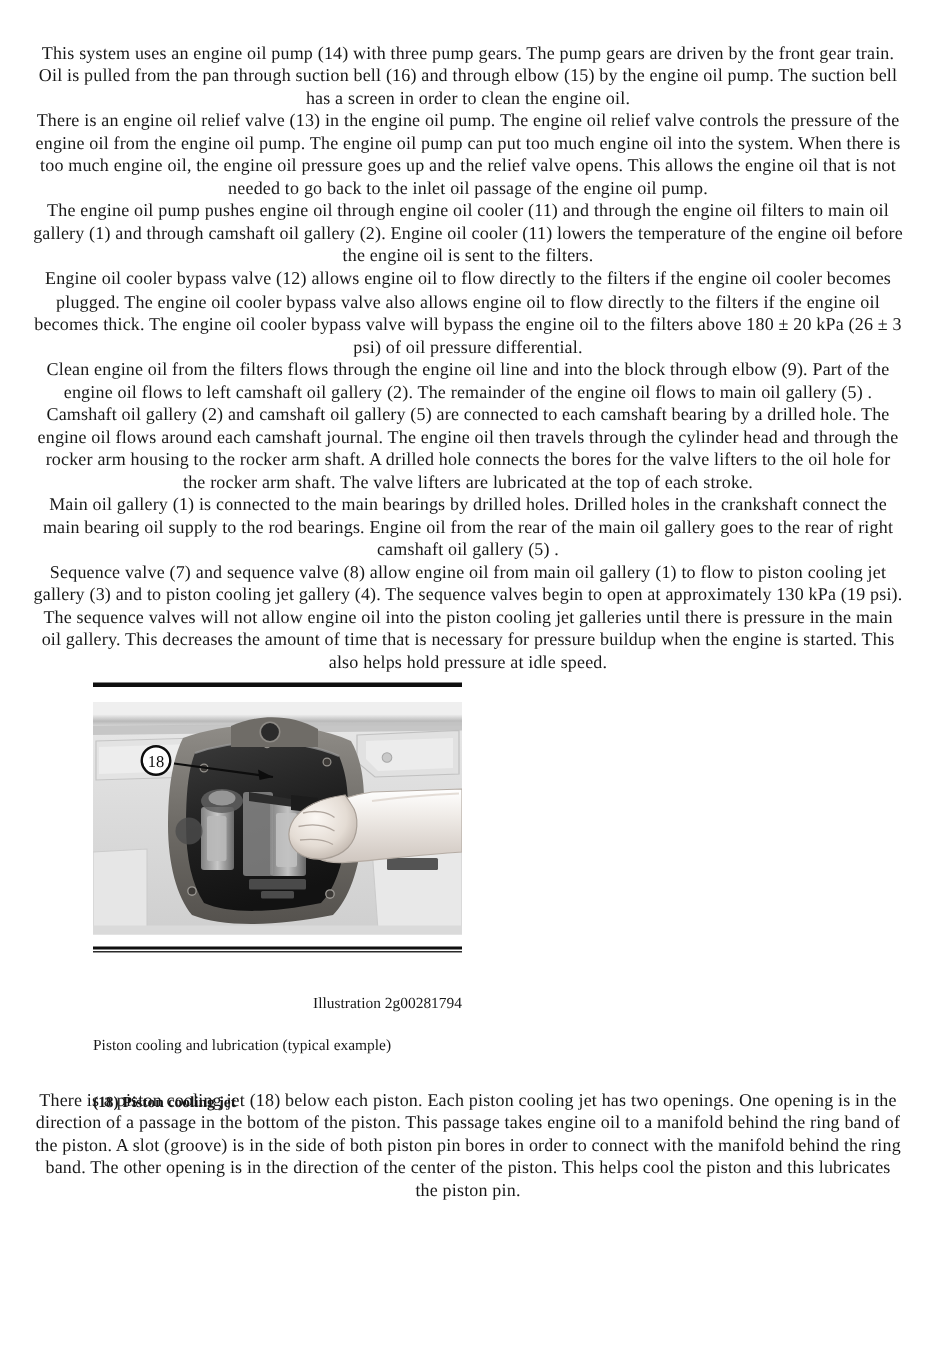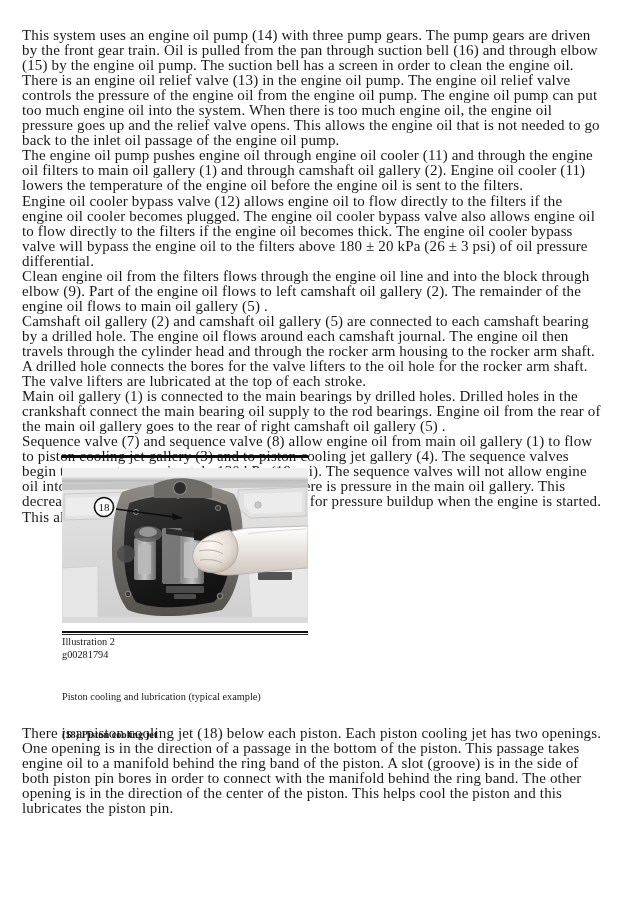--- a/index.html
+++ b/index.html
@@ -27,23 +27,23 @@
   }
 
   
   .text-block {
     position: absolute;
     left: 22px;
     top: 28px;
     width: 580px;
   }
   .para {
-    font-size: 15px;
+    font-size: 12px;
     line-height: 15.05px;
-    text-align: left;
+    text-align: center;
     margin: 0;
     color: #181818;
     letter-spacing: 0.01em;
   }
 
   
   .figure {
     position: absolute;
     left: 22px;
     top: 455px;
@@ -75,32 +75,31 @@
   }
   .rule-thin {
     width: 246px;
     height: 1px;
     background: #2a2a2a;
     margin-top: 1.5px;
   }
 
   .caption-row {
     width: 246px;
-    margin-top: 0;
+    margin-top: 28px;
     display: flex;
     justify-content: flex-end;
     align-items: baseline;
     font-size: 10.3px;
     line-height: 13px;
     color: #181818;
-    flex-direction: column;
   }
   .caption-sub {
     width: 246px;
-    margin-top: 29px;
+    margin-top: 15px;
     font-size: 10.3px;
     line-height: 13px;
     color: #181818;
   }
   .caption-legend {
     width: 246px;
     margin-top: 25px;
     font-size: 10.3px;
     line-height: 13px;
     color: #181818;

